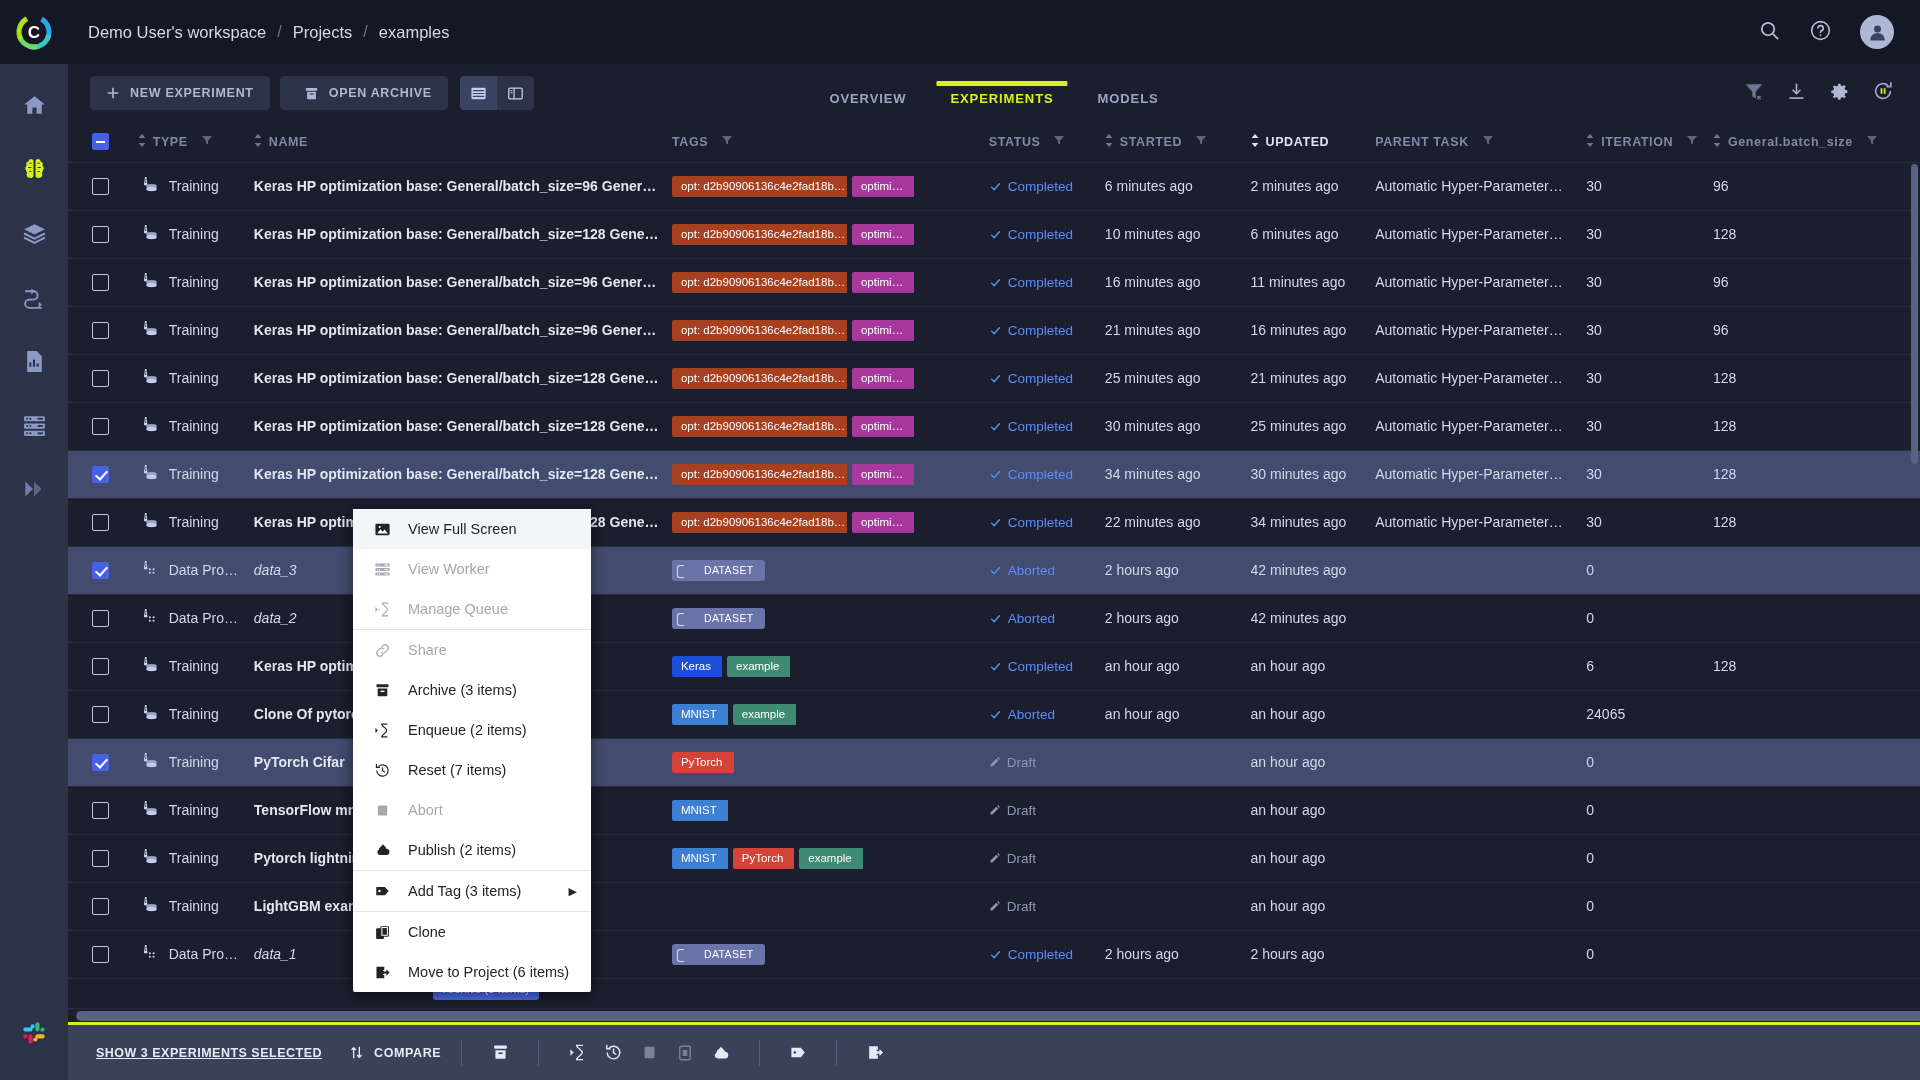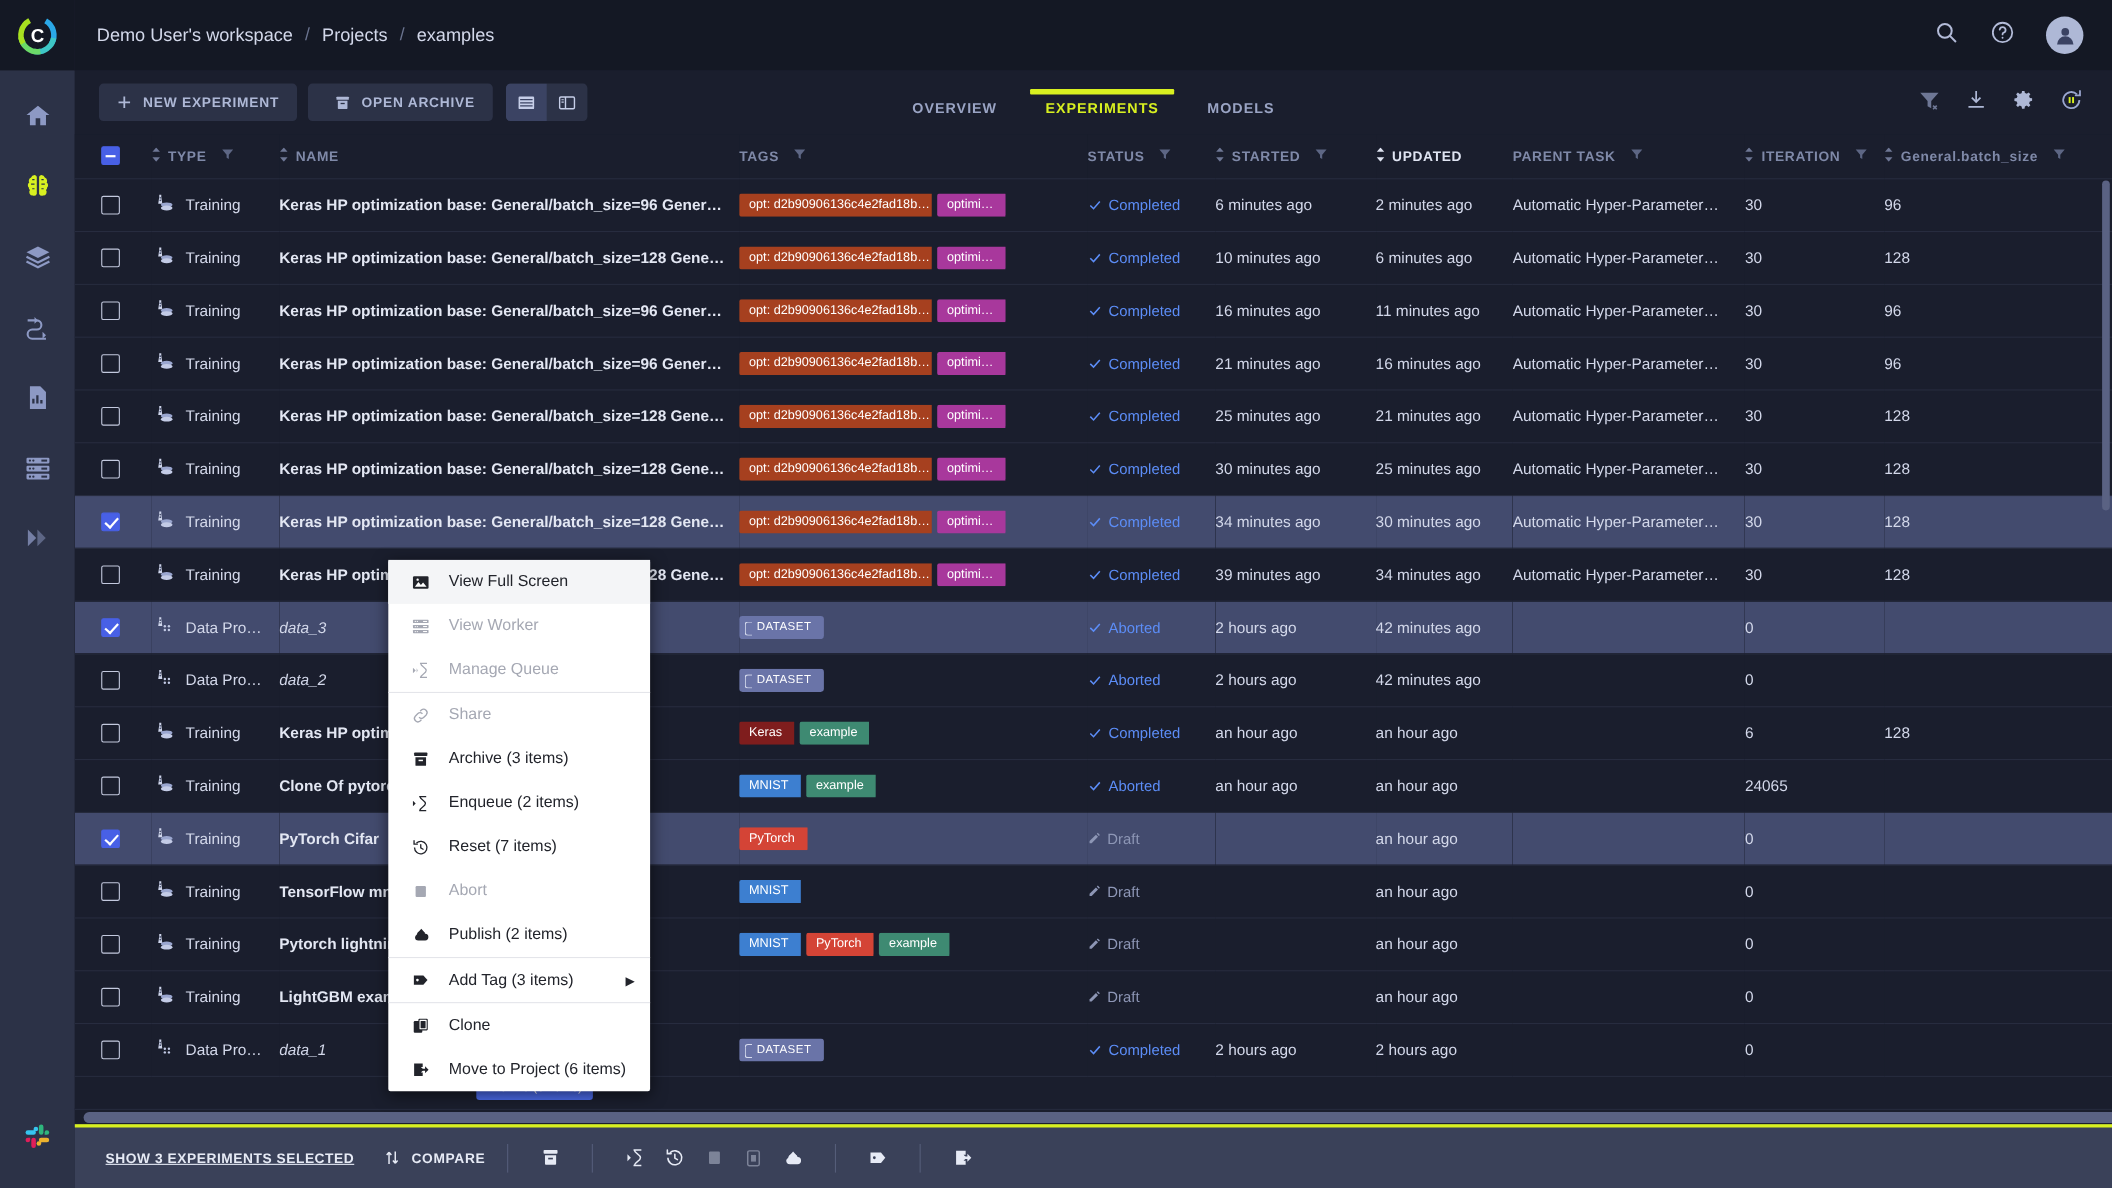--- a/index.html
+++ b/index.html
@@ -128,21 +128,21 @@
   .tag {
     position: relative; height: 21px; display: inline-flex; align-items: center;
     padding: 0 11px 0 9px; font-size: 11.5px; color: #fff; white-space: nowrap;
     border-radius: 2px 0 0 2px; max-width: 175px; overflow: hidden; text-overflow: ellipsis;
   }
   .tag::after {
     content: ""; position: absolute; right: -10px; top: 0;
     border-left: 10px solid currentColor; border-top: 10.5px solid transparent; border-bottom: 10.5px solid transparent;
   }
   .tag.ds {
-    background: #6a74a8; border-radius: 3px; padding-left: 16px;
+    background: #6a74a8; border-radius: 3px; padding-left: 32px;
     font-size: 10.5px; letter-spacing: .4px;
   }
   .tag.ds::after { display: none; }
   .tag.ds::before {
     content: ""; position: absolute; left: 5px; top: 5px; width: 6px; height: 11px;
     border: 1.4px solid #d6dbee; border-radius: 3px 0 0 3px; border-right: none;
   }
 
   .status-cell { display: flex; align-items: center; gap: 6px; font-size: 13.5px; }
   .st-completed { color: #5c8df7; }
@@ -823,21 +823,21 @@
                 </div>
               </td>
               <td>
                 <span class="status-cell st-completed">
                   <svg width="13" height="13" viewBox="0 0 24 24" fill="none" stroke="currentColor" stroke-width="2.6">
                     <path d="M4 12.5 9.5 18 20 6"></path>
                   </svg>
                   <span>Completed</span>
                 </span>
               </td>
-              <td>39 minutes ago</td>
+              <td>22 minutes ago</td>
               <td>34 minutes ago</td>
               <td>Automatic Hyper-Parameter…</td>
               <td>30</td>
               <td>128</td>
             </tr>
             <tr class="sel">
               <td>
                 <div class="ck on"></div>
               </td>
               <td>
@@ -930,21 +930,21 @@
                       <ellipse cx="16" cy="16.4" rx="6.2" ry="2.6" fill="#c3cbe6"></ellipse>
                     </svg></span>
                   <span class="type-label">Training</span>
                 </span>
               </td>
               <td>
                 <div class="name-cell">Keras HP optimi…</div>
               </td>
               <td>
                 <div class="tags-cell">
-                  <span class="tag" style="background:#7f1d1d;color:#55315c">
+                  <span class="tag" style="background:#1d4ed8;color:#55315c">
                     <span style="color:#fff">Keras</span>
                   </span>
                   <span class="tag" style="background:#3e8a72;color:#3e8a72">
                     <span style="color:#fff">example</span>
                   </span>
                 </div>
               </td>
               <td>
                 <span class="status-cell st-completed">
                   <svg width="13" height="13" viewBox="0 0 24 24" fill="none" stroke="currentColor" stroke-width="2.6">

